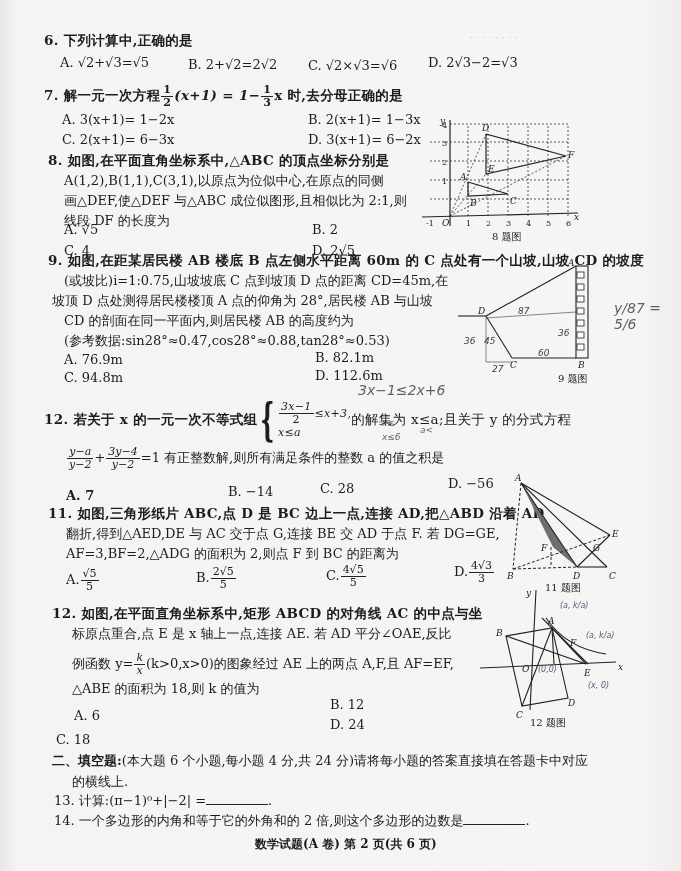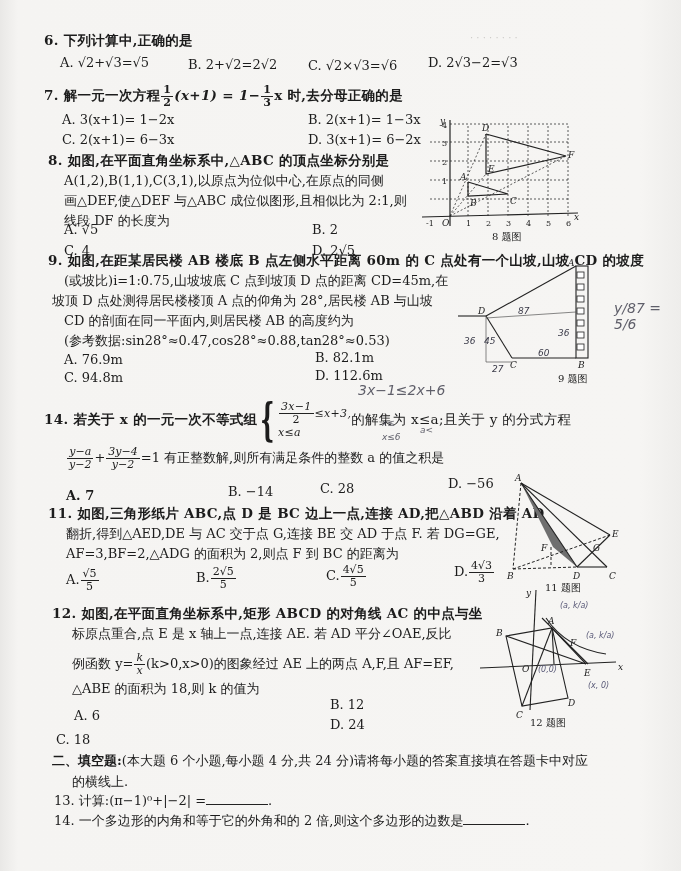--- a/index.html
+++ b/index.html
@@ -151,21 +151,21 @@
       <text x="6" y="82">36</text>
       <text x="26" y="82">45</text>
       <text x="34" y="110">27</text>
       <text x="80" y="94">60</text>
     </g>
     <text x="100" y="120" font-size="10" fill="#222">9 题图</text>
   </svg>
   <div class="hand" style="left:614px;top:300px;font-size:14px;">y/87 = 5/6</div>
 
   <div class="abs q" style="left:44px;top:398px;">
-    <span>14. 若关于 x 的一元一次不等式组</span><span class="brace">{</span><span style="display:inline-block;vertical-align:middle;font-size:11px;line-height:14px;font-weight:normal;"><span class="frac"><span class="n i">3x−1</span><span class="d">2</span></span><span class="i">≤x+3,</span><br><span class="i">x≤a</span></span><span style="font-weight:normal;">的解集为 x≤a;且关于 y 的分式方程</span>
+    <span>12. 若关于 x 的一元一次不等式组</span><span class="brace">{</span><span style="display:inline-block;vertical-align:middle;font-size:11px;line-height:14px;font-weight:normal;"><span class="frac"><span class="n i">3x−1</span><span class="d">2</span></span><span class="i">≤x+3,</span><br><span class="i">x≤a</span></span><span style="font-weight:normal;">的解集为 x≤a;且关于 y 的分式方程</span>
   </div>
   <div class="hand" style="left:358px;top:382px;font-size:14px;">3x−1≤2x+6</div>
   <div class="hand" style="left:382px;top:418px;font-size:9px;">x≤</div>
   <div class="hand" style="left:382px;top:432px;font-size:9px;">x≤6</div>
   <div class="hand" style="left:420px;top:425px;font-size:9px;">a&lt;</div>
   <div class="abs t" style="left:66px;top:446px;">
     <span class="frac"><span class="n i">y−a</span><span class="d i">y−2</span></span><span>+</span><span class="frac"><span class="n i">3y−4</span><span class="d i">y−2</span></span><span>=1 有正整数解,则所有满足条件的整数 a 的值之积是</span>
   </div>
   <div class="abs opt" style="left:66px;top:488px;font-weight:bold;">A. 7</div>
   <div class="abs opt" style="left:192px;top:484px;margin-left:36px;">B. −14</div>
@@ -256,13 +256,14 @@
   <div class="abs t" style="left:72px;top:773px;">的横线上.</div>
 
   <div class="abs t" style="left:54px;top:792px;">
     <span>13. 计算:(π−1)⁰+|−2| =</span><span class="blank"></span><span>.</span>
   </div>
 
   <div class="abs t" style="left:54px;top:812px;">
     <span>14. 一个多边形的内角和等于它的外角和的 2 倍,则这个多边形的边数是</span><span class="blank"></span><span>.</span>
   </div>
 
+  <div class="abs footer" style="left:255px;top:836px;">数学试题(A 卷)  第 2 页(共 6 页)</div>
 </div>
 
 </body></html>

